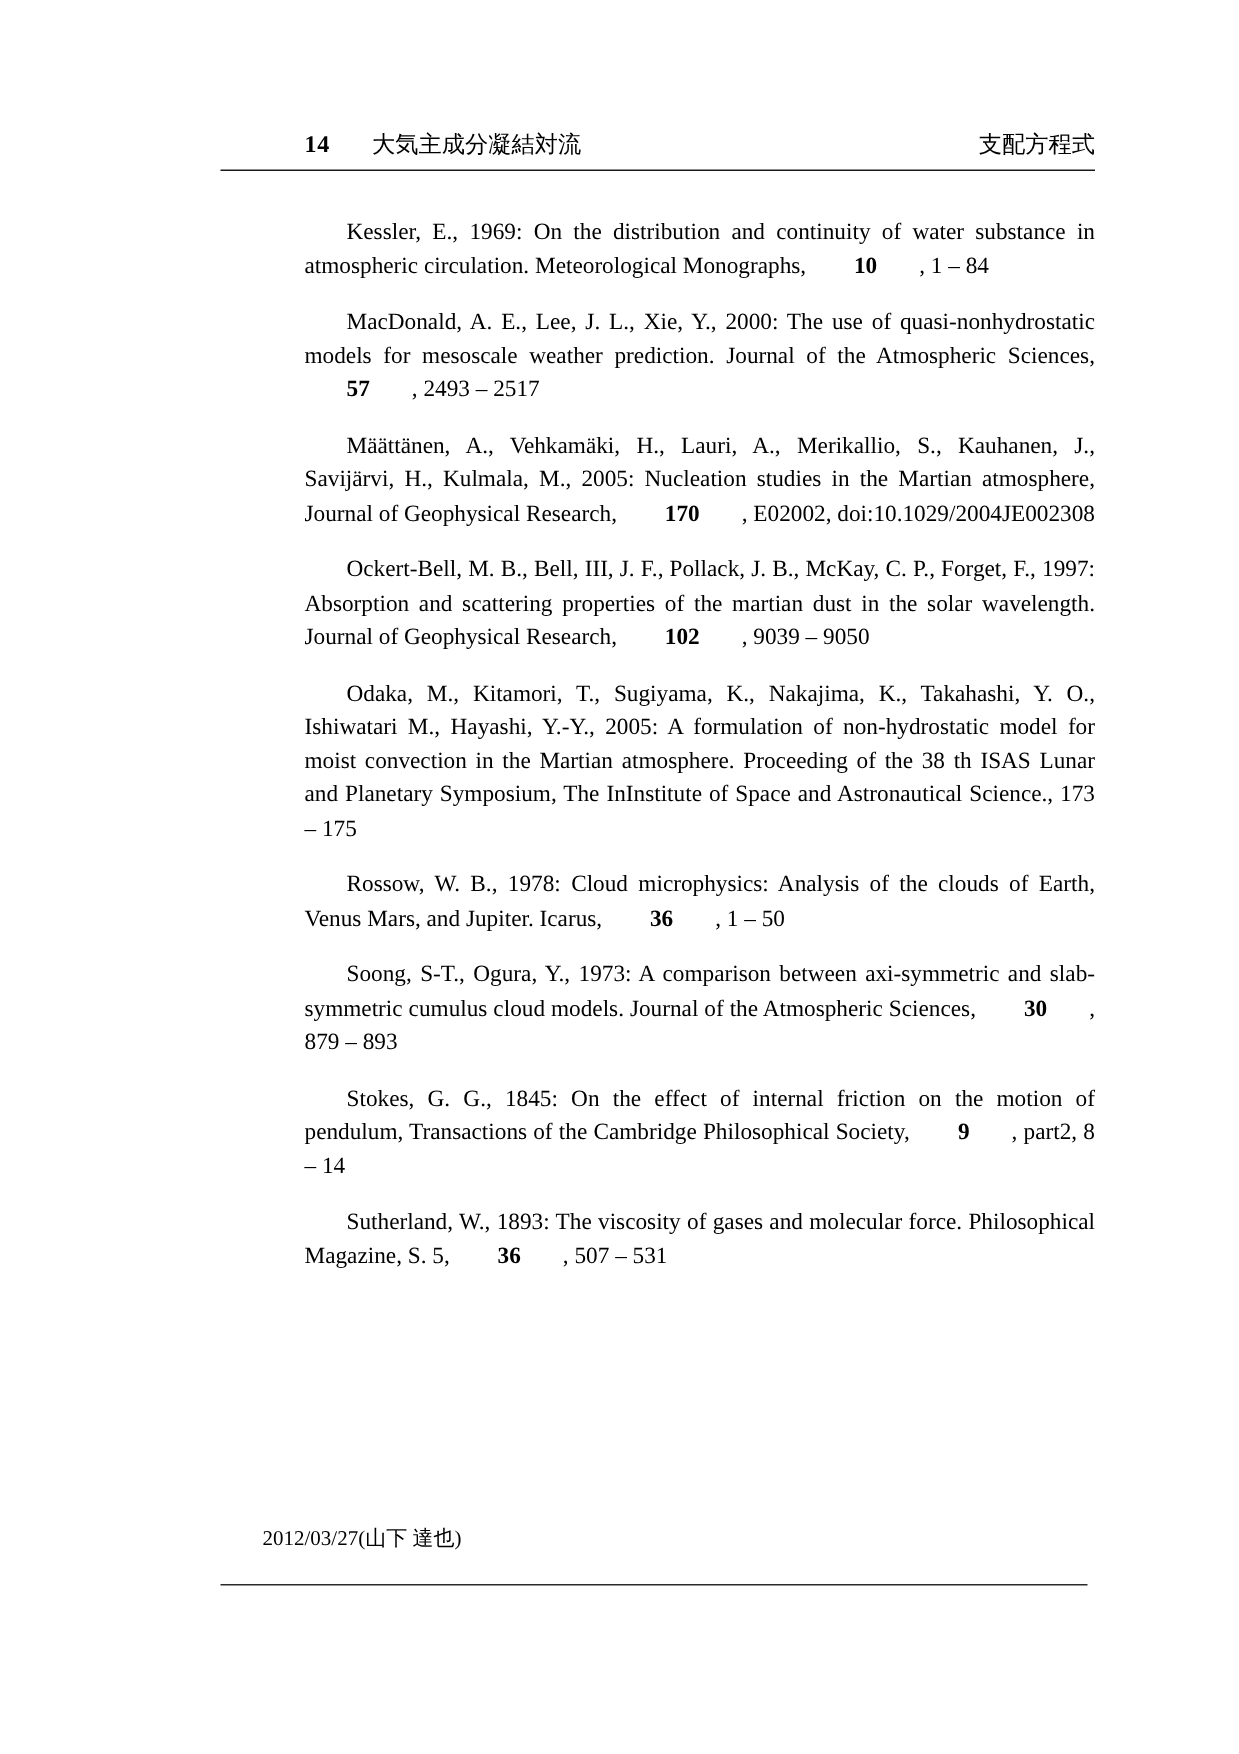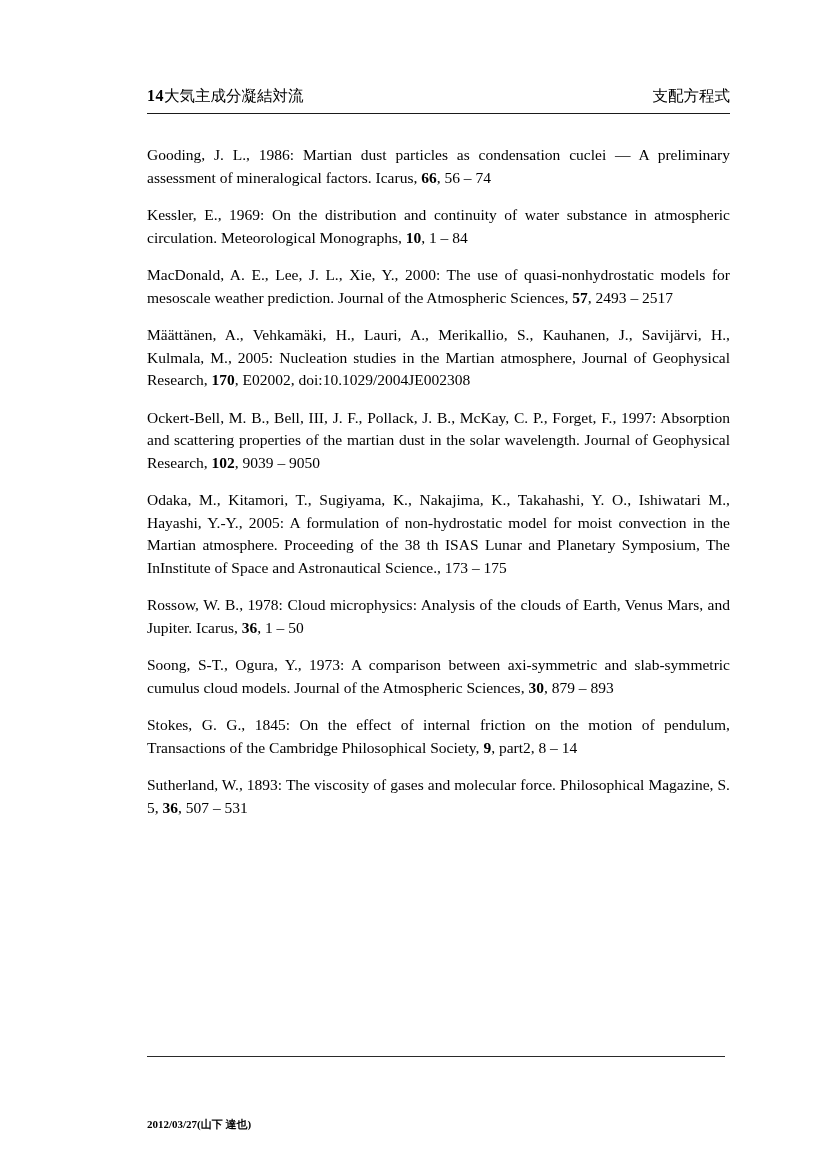--- a/index.html
+++ b/index.html
@@ -1,15 +1,15 @@
 <!DOCTYPE html>
 <html><head>
 <meta charset="utf-8">
 <style>
-  * { box-sizing: border-box; }
+  * { box-sizing: border-box; padding-left: 28px; }
   html, body { margin: 0; padding: 0; background: #ffffff; }
   .page {
     position: relative;
     width: 826px;
     height: 1169px;
     background: #ffffff;
     color: #000000;
     font-family: "Liberation Serif", "DejaVu Serif", serif;
     overflow: hidden;
   }
@@ -57,38 +57,36 @@
   .footer-rule {
     position: absolute;
     left: 147px;
     top: 1056px;
     width: 578px;
     border-top: 1.6px solid #2a2a2a;
   }
   .footer-text {
     position: absolute;
     left: 147px;
-    top: 1117px;
-    font-size: 11px;
-    font-weight: bold;
+    top: 1017px;
+    font-size: 14px;
   }
 </style>
 </head>
 <body>
 
 <div class="page">
 
   <div class="header">
     <span class="page-number">14</span>
     <span class="header-left-title">大気主成分凝結対流</span>
     <span class="header-right-title">支配方程式</span>
   </div>
 
   <div class="reference-list">
-      <p class="ref"><span>Gooding, J. L., 1986: Martian dust particles as condensation cuclei — A preliminary assessment of mineralogical factors. Icarus, </span><span class="vol">66</span><span>, 56 – 74</span></p>
       <p class="ref"><span>Kessler, E., 1969: On the distribution and continuity of water substance in atmospheric circulation. Meteorological Monographs, </span><span class="vol">10</span><span>, 1 – 84</span></p>
       <p class="ref"><span>MacDonald, A. E., Lee, J. L., Xie, Y., 2000: The use of quasi-nonhydrostatic models for mesoscale weather prediction. Journal of the Atmospheric Sciences, </span><span class="vol">57</span><span>, 2493 – 2517</span></p>
       <p class="ref"><span>Määttänen, A., Vehkamäki, H., Lauri, A., Merikallio, S., Kauhanen, J., Savijärvi, H., Kulmala, M., 2005: Nucleation studies in the Martian atmosphere, Journal of Geophysical Research, </span><span class="vol">170</span><span>, E02002, doi:10.1029/2004JE002308</span></p>
       <p class="ref"><span>Ockert-Bell, M. B., Bell, III, J. F., Pollack, J. B., McKay, C. P., Forget, F., 1997: Absorption and scattering properties of the martian dust in the solar wavelength. Journal of Geophysical Research, </span><span class="vol">102</span><span>, 9039 – 9050</span></p>
       <p class="ref"><span>Odaka, M., Kitamori, T., Sugiyama, K., Nakajima, K., Takahashi, Y. O., Ishiwatari M., Hayashi, Y.-Y., 2005: A formulation of non-hydrostatic model for moist convection in the Martian atmosphere. Proceeding of the 38 th ISAS Lunar and Planetary Symposium, The InInstitute of Space and Astronautical Science., 173 – 175</span></p>
       <p class="ref"><span>Rossow, W. B., 1978: Cloud microphysics: Analysis of the clouds of Earth, Venus Mars, and Jupiter. Icarus, </span><span class="vol">36</span><span>, 1 – 50</span></p>
       <p class="ref"><span>Soong, S-T., Ogura, Y., 1973: A comparison between axi-symmetric and slab-symmetric cumulus cloud models. Journal of the Atmospheric Sciences, </span><span class="vol">30</span><span>, 879 – 893</span></p>
       <p class="ref"><span>Stokes, G. G., 1845: On the effect of internal friction on the motion of pendulum, Transactions of the Cambridge Philosophical Society, </span><span class="vol">9</span><span>, part2, 8 – 14</span></p>
       <p class="ref"><span>Sutherland, W., 1893: The viscosity of gases and molecular force. Philosophical Magazine, S. 5, </span><span class="vol">36</span><span>, 507 – 531</span></p>
     </div>

